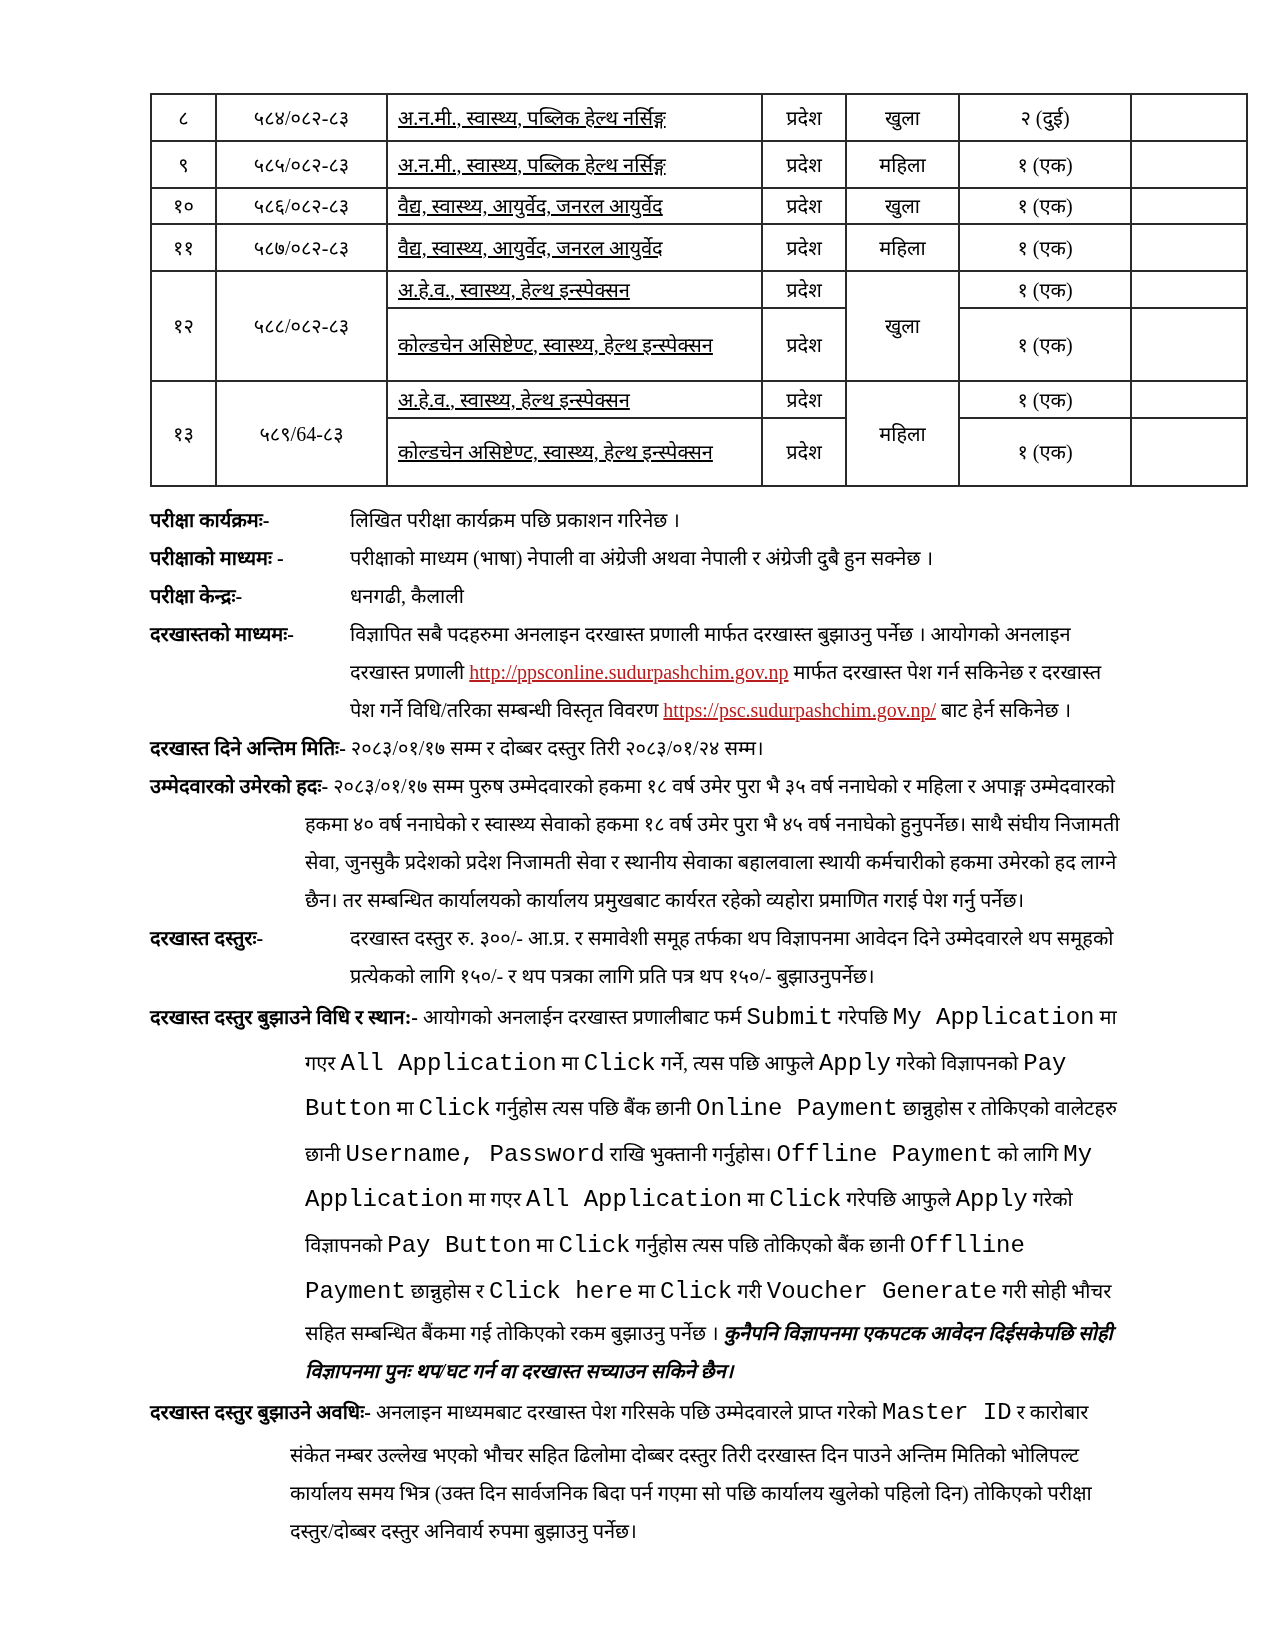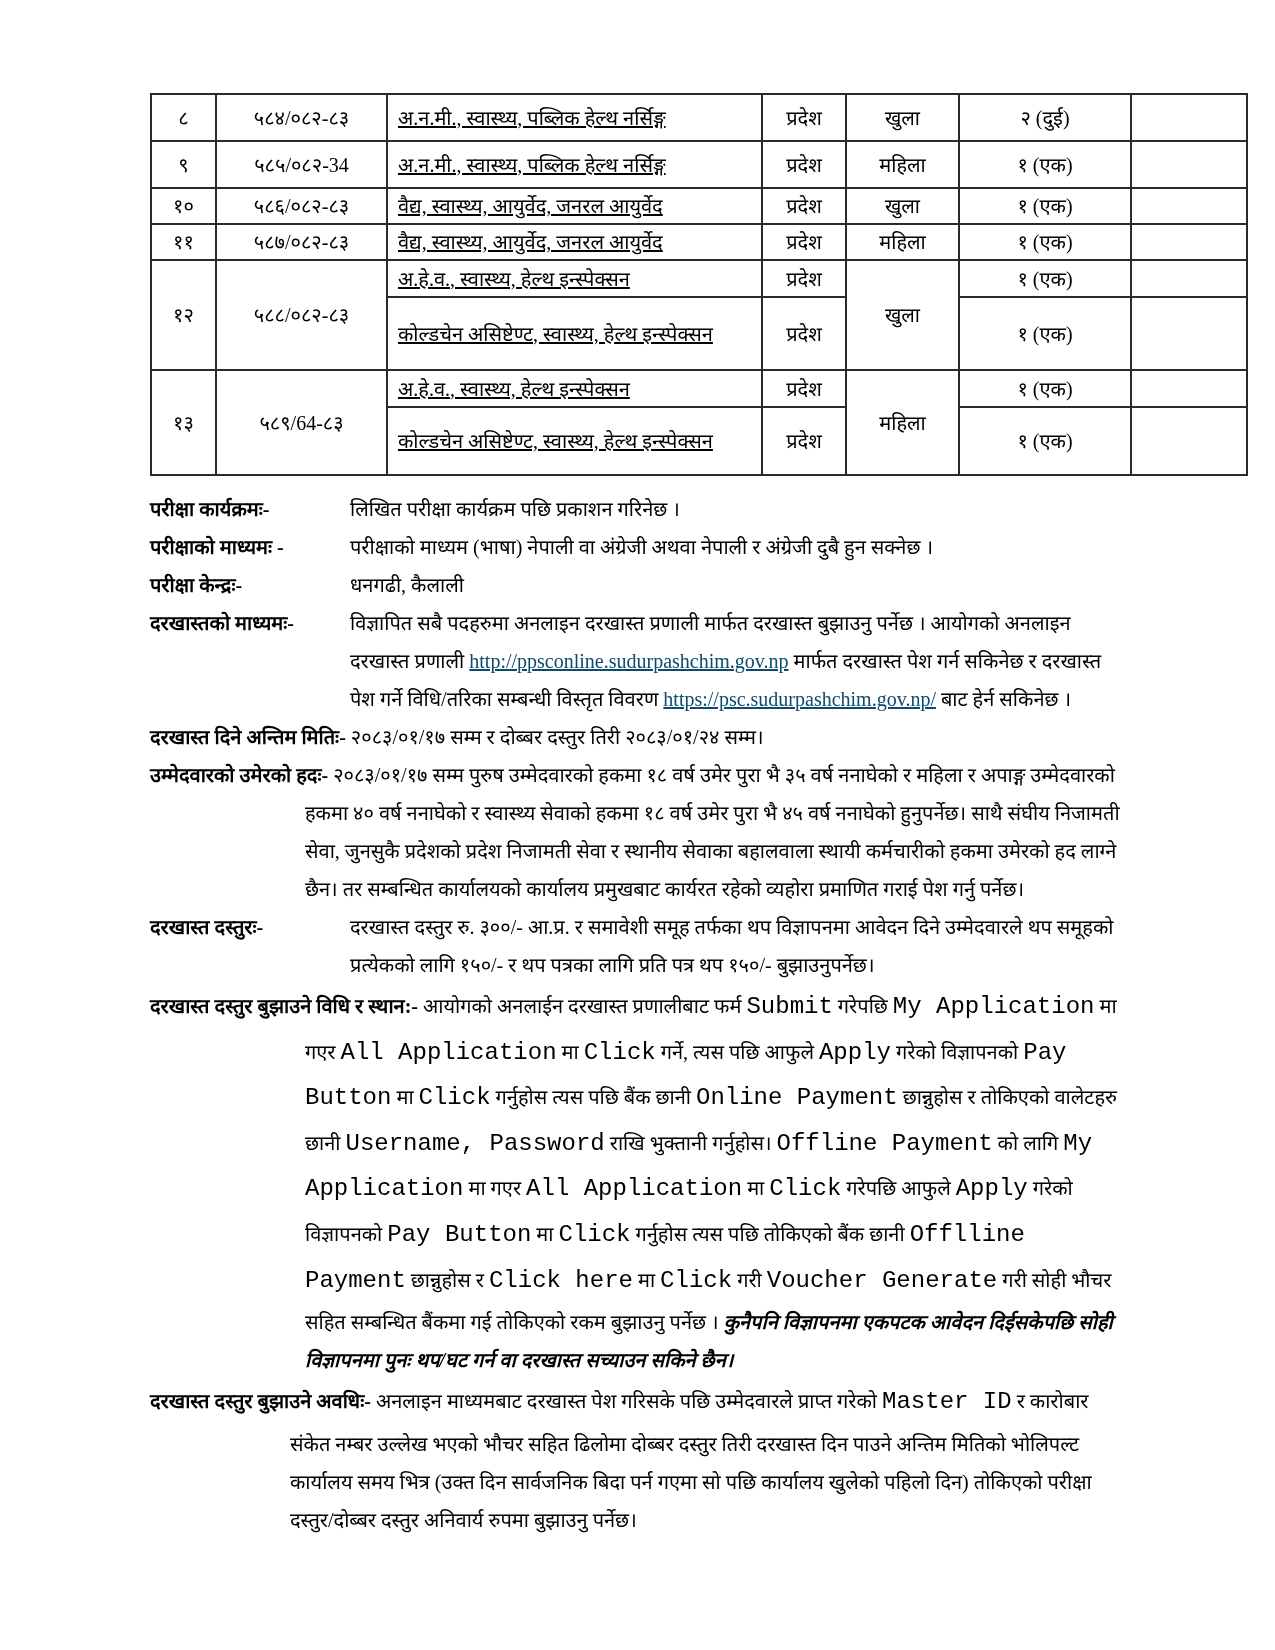--- a/index.html
+++ b/index.html
@@ -28,21 +28,21 @@
 
   
   .tab { display: grid; grid-template-columns: 160px 1fr; gap: 40px; }
   .tab .label { white-space: nowrap; }
 
   
   .flow { padding-left: 155px; text-indent: -155px; }
   .flow-sm { padding-left: 140px; text-indent: -140px; }
 
   .latin { font-family: Liberation Mono, monospace; font-size: 24px; }
-  a.link { color: #0c4a6e; font-family: "Liberation Serif", serif; cursor: pointer; margin-top: 8px; }
+  a.link { color: #b91c1c; font-family: "Liberation Serif", serif; cursor: pointer; margin-top: 8px; }
   .bi { font-weight: bold; font-style: italic; }
 </style>
 </head>
 <body>
 
 <div class="page">
   <div class="content">
 
     <table class="vtable">
       <colgroup>
@@ -59,37 +59,37 @@
             <td>८</td>
             <td>५८४/०८२-८३</td>
             <td class="post">अ.न.मी., स्वास्थ्य, पब्लिक हेल्थ नर्सिङ्ग</td>
             <td>प्रदेश</td>
             <td>खुला</td>
             <td>२ (दुई)</td>
             <td></td>
           </tr>
           <tr style="height: 47px;">
             <td>९</td>
-            <td>५८५/०८२-34</td>
+            <td>५८५/०८२-८३</td>
             <td class="post">अ.न.मी., स्वास्थ्य, पब्लिक हेल्थ नर्सिङ्ग</td>
             <td>प्रदेश</td>
             <td>महिला</td>
             <td>१ (एक)</td>
             <td></td>
           </tr>
           <tr style="height: 32px;">
             <td>१०</td>
             <td>५८६/०८२-८३</td>
             <td class="post">वैद्य, स्वास्थ्य, आयुर्वेद, जनरल आयुर्वेद</td>
             <td>प्रदेश</td>
             <td>खुला</td>
             <td>१ (एक)</td>
             <td></td>
           </tr>
-          <tr style="height: 36px;">
+          <tr style="height: 47px;">
             <td>११</td>
             <td>५८७/०८२-८३</td>
             <td class="post">वैद्य, स्वास्थ्य, आयुर्वेद, जनरल आयुर्वेद</td>
             <td>प्रदेश</td>
             <td>महिला</td>
             <td>१ (एक)</td>
             <td></td>
           </tr>
           <tr style="height: 37px;">
             <td rowspan="2">१२</td>

